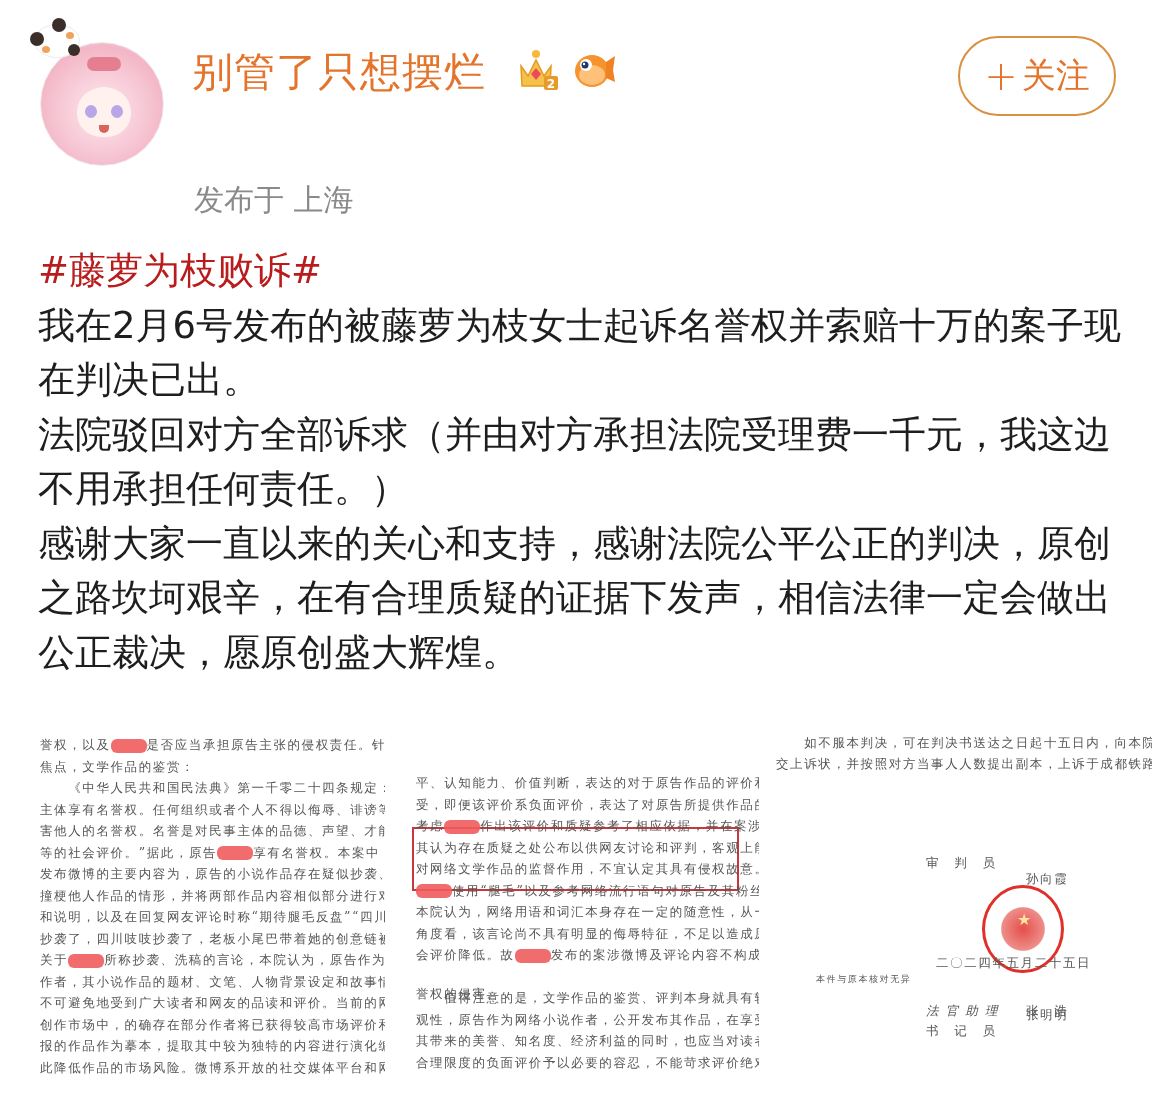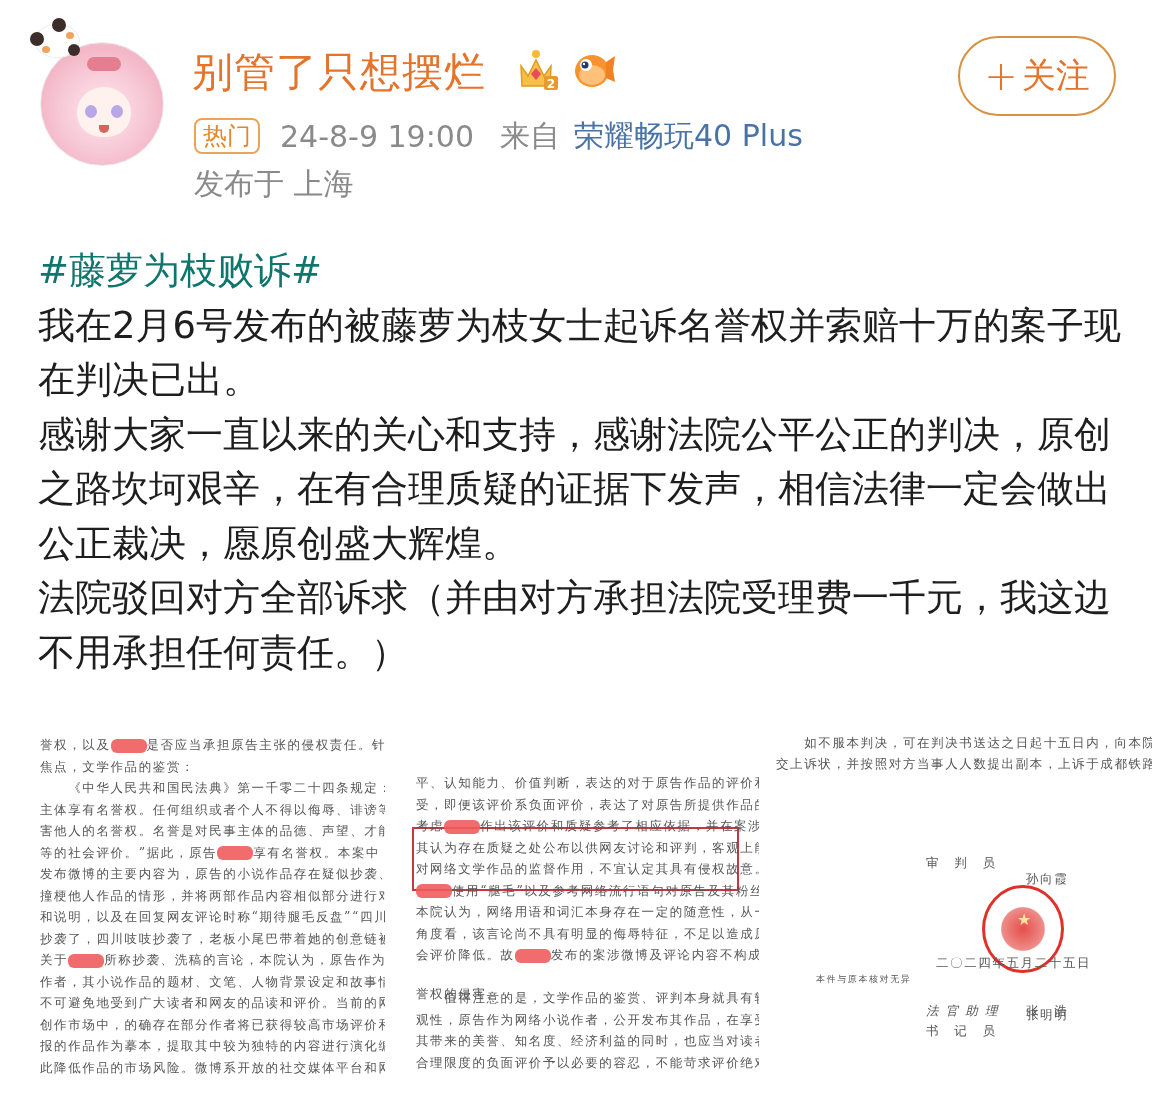--- a/index.html
+++ b/index.html
@@ -26,28 +26,28 @@
 
   .username { position: absolute; left: 192px; top: 44px; font-size: 41px; color: #e4742b; letter-spacing: 1px; line-height: 56px; font-weight: 500; }
   .badge-crown { position: absolute; left: 518px; top: 48px; width: 42px; height: 44px; }
   .badge-fish { position: absolute; left: 572px; top: 50px; width: 44px; height: 40px; }
 
   .meta-row { position: absolute; left: 194px; top: 116px; height: 40px; display: flex; align-items: center; }
   .hot-tag { height: 36px; padding: 0 7px; border: 2px solid #eba55b; border-radius: 8px; color: #e8852a; font-size: 24px; line-height: 32px; }
   .timestamp { margin-left: 20px; font-size: 30px; color: #8a8a8a; }
   .from-label { margin-left: 26px; font-size: 30px; color: #8a8a8a; }
   .device { margin-left: 14px; font-size: 30px; color: #4a73a5; }
-  .location { position: absolute; left: 194px; top: 164px; font-size: 30px; color: #8a8a8a; line-height: 40px; }
+  .location { position: absolute; left: 194px; top: 180px; font-size: 30px; color: #8a8a8a; line-height: 40px; }
 
   .follow-btn { position: absolute; left: 958px; top: 36px; width: 158px; height: 80px; border: 2px solid #d99040; border-radius: 40px;
                 color: #e4742b; font-size: 34px; display: flex; align-items: center; justify-content: center; background: #fff; cursor: pointer; }
   .follow-btn .plus { font-size: 40px; margin-right: 4px; font-weight: 300; }
 
   .content { position: absolute; left: 38px; top: 244px; width: 1090px; font-size: 37px; line-height: 54.5px; color: #1e1e1e; }
-  .hashtag { color: #0f766e; display: block; cursor: pointer; }
+  .hashtag { color: #b91c1c; display: block; cursor: pointer; }
   .para { display: block; }
 
   .images { position: absolute; left: 0; top: 735px; width: 1152px; height: 368px; }
   .doc { position: absolute; top: 0; height: 368px; background: #fff; overflow: hidden; }
   .doc1 { left: 40px; width: 345px; }
   .doc2 { left: 404px; width: 355px; }
   .doc3 { left: 776px; width: 376px; }
   .doc-line { position: absolute; font-family: "DejaVu Serif", "Liberation Serif", serif; font-size: 12.5px; color: #555; white-space: nowrap; letter-spacing: 1.6px; }
   .redact { display: inline-block; width: 36px; height: 14px; background: #f05c5c; border-radius: 6px; vertical-align: middle; opacity: 0.9; }
   .highlight-box { position: absolute; left: 8px; top: 92px; width: 327px; height: 64px; border: 2px solid #c9363b; }
@@ -93,34 +93,28 @@
     <circle cx="14" cy="15" r="6" fill="#fff"></circle>
     <circle cx="13" cy="15" r="3.5" fill="#1f3a6e"></circle>
     <circle cx="12" cy="14" r="1.2" fill="#fff"></circle>
   </svg>
 
   <div class="follow-btn">
     <span class="plus">+</span>
     <span>关注</span>
   </div>
 
-  <div class="meta-row">
-    <span class="hot-tag">热门</span>
-    <span class="timestamp">24-8-9 19:00</span>
-    <span class="from-label">来自</span>
-    <span class="device">荣耀畅玩40 Plus</span>
-  </div>
   <div class="location">发布于 上海</div>
 </div>
 
 <div class="content">
   <span class="hashtag">#藤萝为枝败诉#</span>
   <span class="para">我在2月6号发布的被藤萝为枝女士起诉名誉权并索赔十万的案子现在判决已出。</span>
+  <span class="para">法院驳回对方全部诉求（并由对方承担法院受理费一千元，我这边不用承担任何责任。）</span>
   <span class="para">感谢大家一直以来的关心和支持，感谢法院公平公正的判决，原创之路坎坷艰辛，在有合理质疑的证据下发声，相信法律一定会做出公正裁决，愿原创盛大辉煌。</span>
-  <span class="para">法院驳回对方全部诉求（并由对方承担法院受理费一千元，我这边不用承担任何责任。）</span>
 </div>
 
 <div class="images">
   <div class="doc doc1" id="doc1">
       <div class="doc-line" style="left: 0px; top: 2px;">誉权，以及<span class="redact"></span>是否应当承担原告主张的侵权责任。针对该争议</div>
       <div class="doc-line" style="left: 0px; top: 23.5px;">焦点，文学作品的鉴赏：</div>
       <div class="doc-line" style="left: 0px; top: 45px;">　　《中华人民共和国民法典》第一千零二十四条规定：“民事</div>
       <div class="doc-line" style="left: 0px; top: 66.5px;">主体享有名誉权。任何组织或者个人不得以侮辱、诽谤等方式侵</div>
       <div class="doc-line" style="left: 0px; top: 88px;">害他人的名誉权。名誉是对民事主体的品德、声望、才能、信用</div>
       <div class="doc-line" style="left: 0px; top: 109.5px;">等的社会评价。”据此，原告<span class="redact"></span>享有名誉权。本案中，</div>

